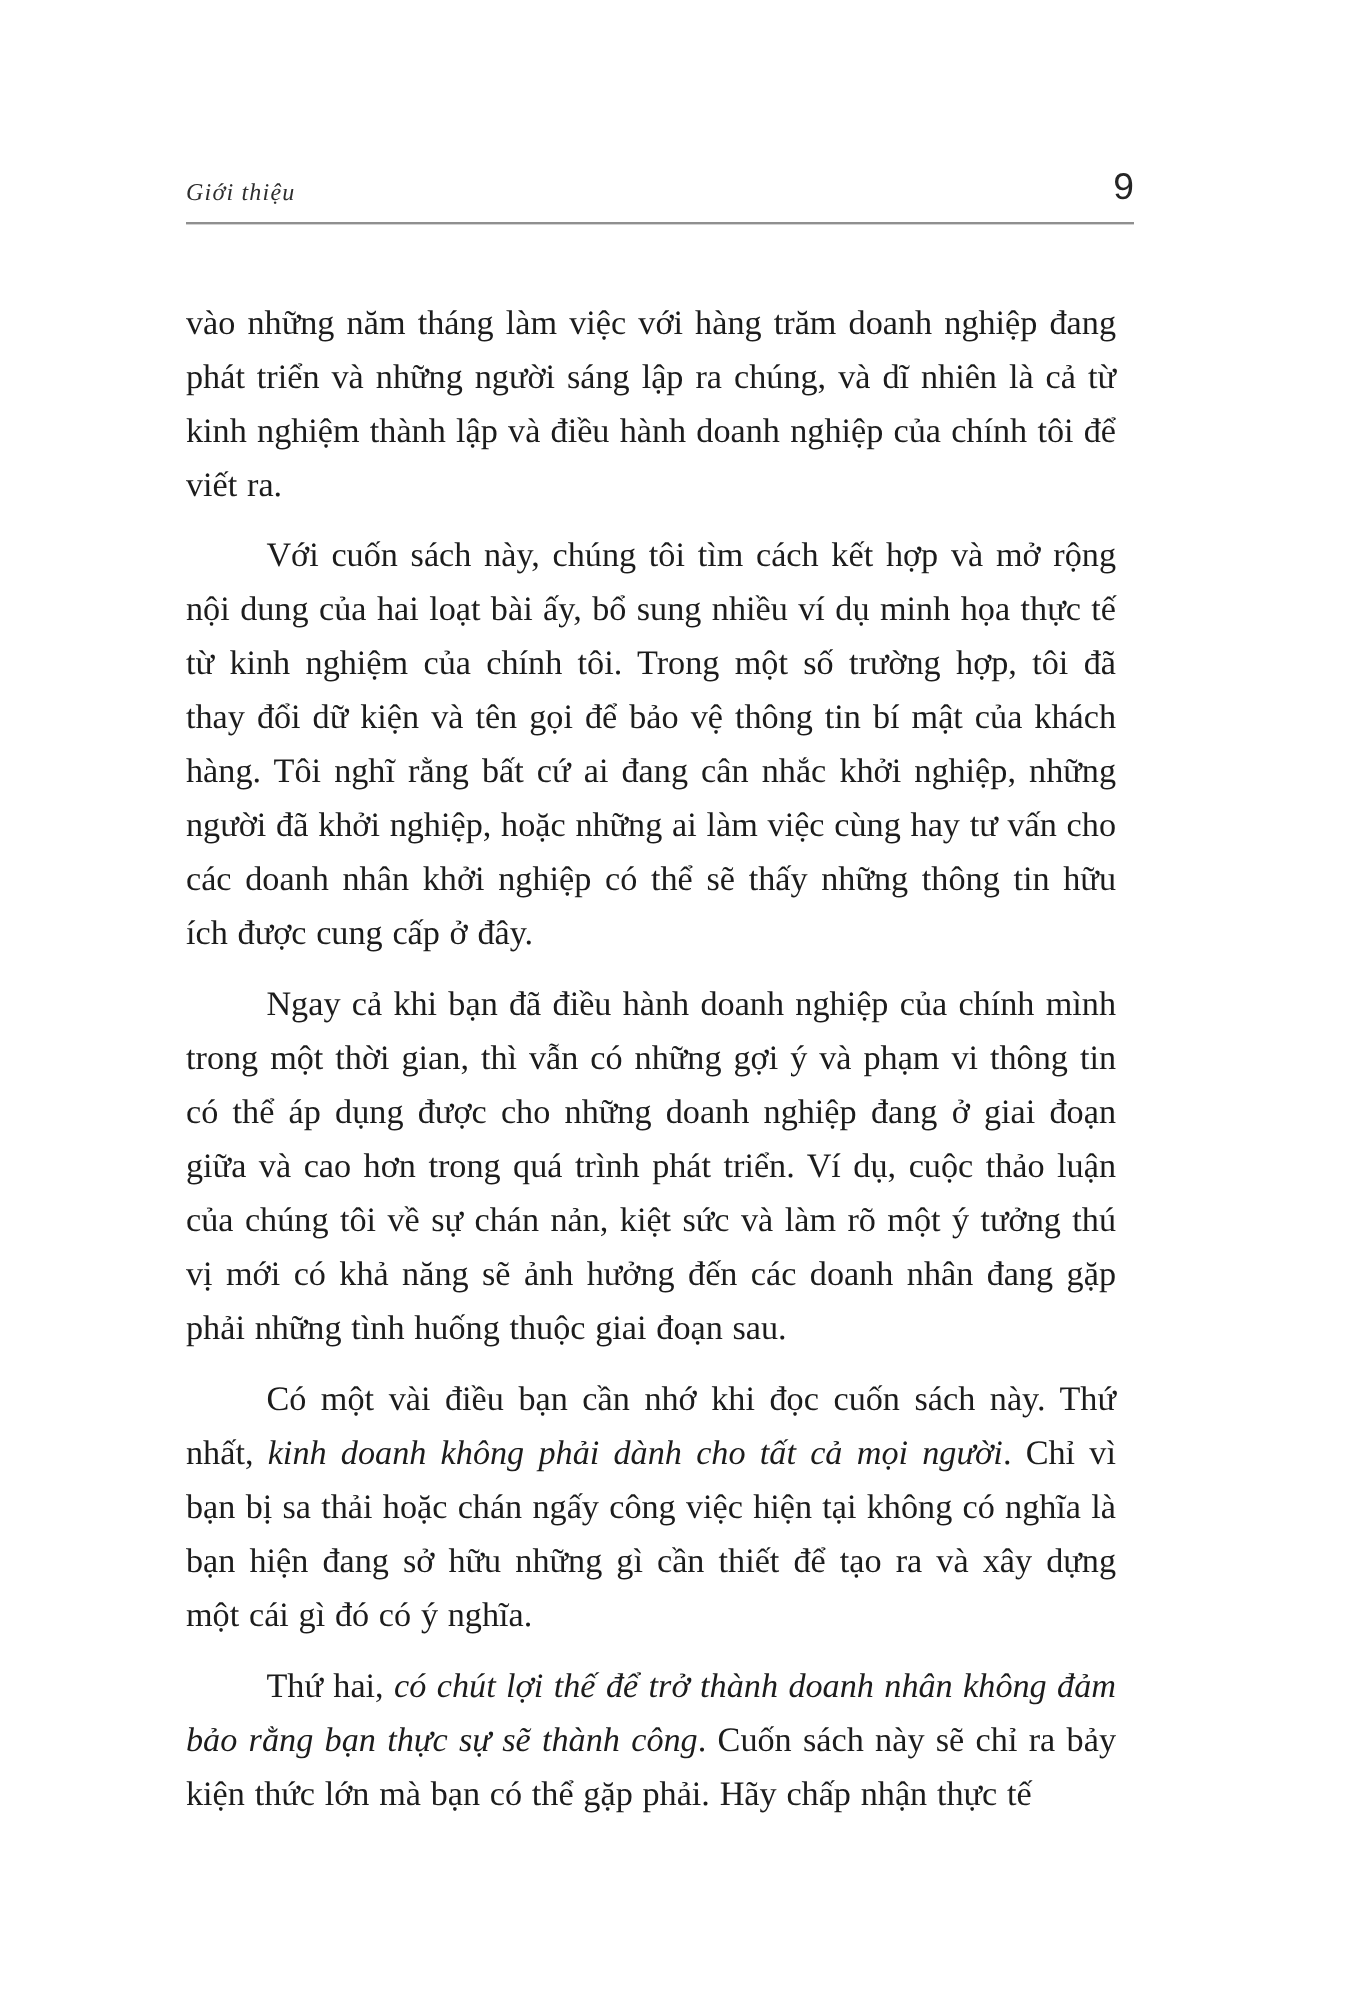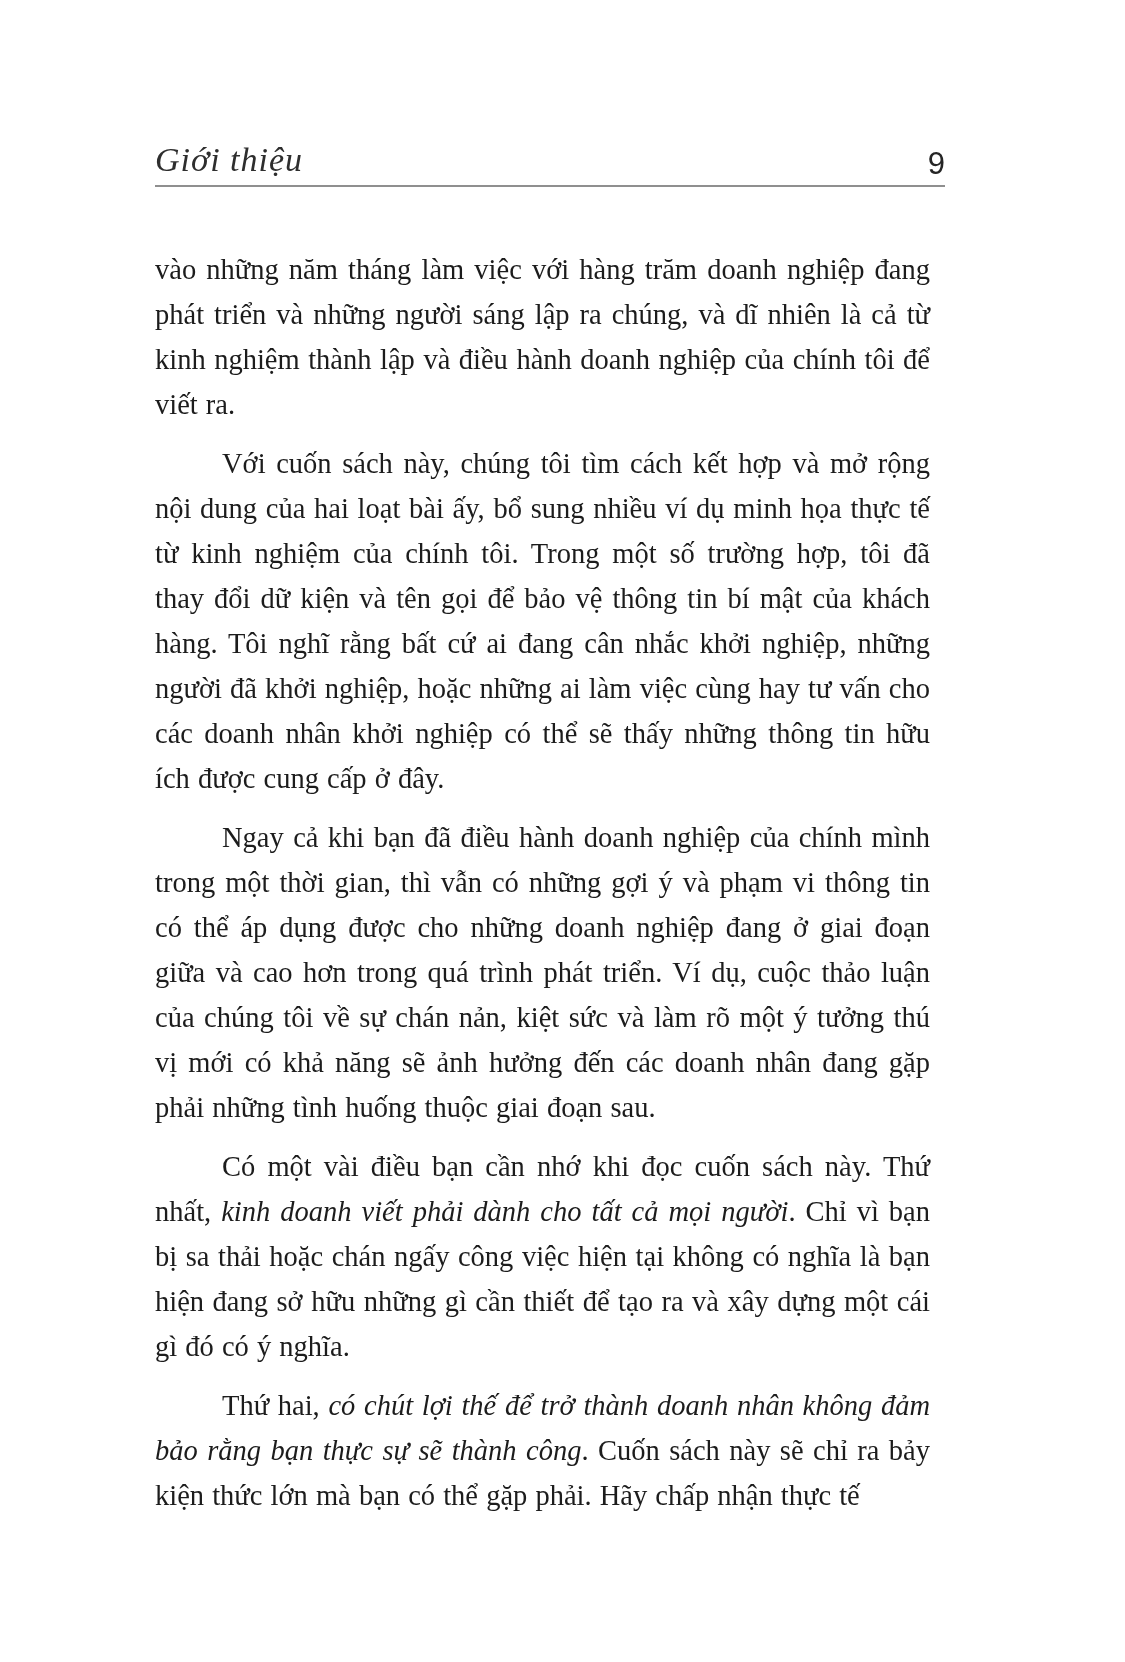--- a/index.html
+++ b/index.html
@@ -20,21 +20,21 @@
     position: absolute;
     left: 155px;
     right: 180px;
     top: 140px;
     display: flex;
     justify-content: space-between;
     align-items: flex-end;
   }
   .header-title {
     font-style: italic;
-    font-size: 34px;
+    font-size: 20px;
     letter-spacing: 1px;
     color: #2e2e2e;
     line-height: 1.2;
   }
   .page-number {
     font-family: "Liberation Sans", sans-serif;
     font-weight: 400;
     font-size: 31px;
     color: #252525;
     line-height: 1;
@@ -75,16 +75,16 @@
 <div class="page" style="background: rgb(255, 255, 255);">
   <div class="running-header">
     <span class="header-title" style="color: rgb(46, 46, 46);">Giới thiệu</span>
     <span class="page-number">9</span>
   </div>
   <div class="header-rule" style="background: rgb(143, 143, 143);"></div>
   <div class="page-body" style="color: rgb(28, 28, 28);">
       <p class=""><span>vào những năm tháng làm việc với hàng trăm doanh nghiệp đang phát triển và những người sáng lập ra chúng, và dĩ nhiên là cả từ kinh nghiệm thành lập và điều hành doanh nghiệp của chính tôi để viết ra.</span></p>
       <p class="indent"><span>Với cuốn sách này, chúng tôi tìm cách kết hợp và mở rộng nội dung của hai loạt bài ấy, bổ sung nhiều ví dụ minh họa thực tế từ kinh nghiệm của chính tôi. Trong một số trường hợp, tôi đã thay đổi dữ kiện và tên gọi để bảo vệ thông tin bí mật của khách hàng. Tôi nghĩ rằng bất cứ ai đang cân nhắc khởi nghiệp, những người đã khởi nghiệp, hoặc những ai làm việc cùng hay tư vấn cho các doanh nhân khởi nghiệp có thể sẽ thấy những thông tin hữu ích được cung cấp ở đây.</span></p>
       <p class="indent"><span>Ngay cả khi bạn đã điều hành doanh nghiệp của chính mình trong một thời gian, thì vẫn có những gợi ý và phạm vi thông tin có thể áp dụng được cho những doanh nghiệp đang ở giai đoạn giữa và cao hơn trong quá trình phát triển. Ví dụ, cuộc thảo luận của chúng tôi về sự chán nản, kiệt sức và làm rõ một ý tưởng thú vị mới có khả năng sẽ ảnh hưởng đến các doanh nhân đang gặp phải những tình huống thuộc giai đoạn sau.</span></p>
-      <p class="indent"><span>Có một vài điều bạn cần nhớ khi đọc cuốn sách này. Thứ nhất, </span><span class="italic">kinh doanh viết phải dành cho tất cả mọi người</span><span>. Chỉ vì bạn bị sa thải hoặc chán ngấy công việc hiện tại không có nghĩa là bạn hiện đang sở hữu những gì cần thiết để tạo ra và xây dựng một cái gì đó có ý nghĩa.</span></p>
+      <p class="indent"><span>Có một vài điều bạn cần nhớ khi đọc cuốn sách này. Thứ nhất, </span><span class="italic">kinh doanh không phải dành cho tất cả mọi người</span><span>. Chỉ vì bạn bị sa thải hoặc chán ngấy công việc hiện tại không có nghĩa là bạn hiện đang sở hữu những gì cần thiết để tạo ra và xây dựng một cái gì đó có ý nghĩa.</span></p>
       <p class="indent"><span>Thứ hai, </span><span class="italic">có chút lợi thế để trở thành doanh nhân không đảm bảo rằng bạn thực sự sẽ thành công</span><span>. Cuốn sách này sẽ chỉ ra bảy kiện thức lớn mà bạn có thể gặp phải. Hãy chấp nhận thực tế</span></p>
     </div>
 </div>
 
 </body></html>

